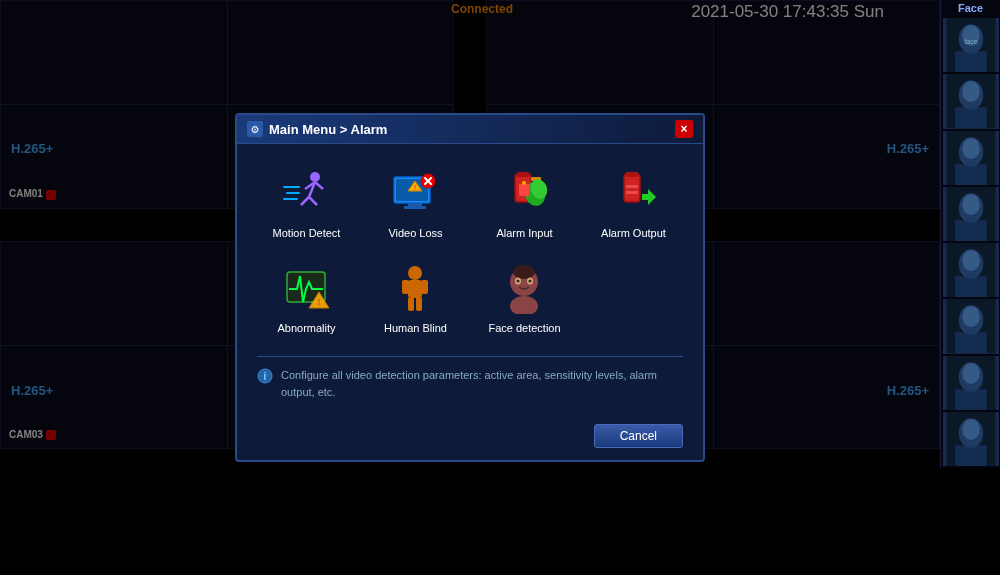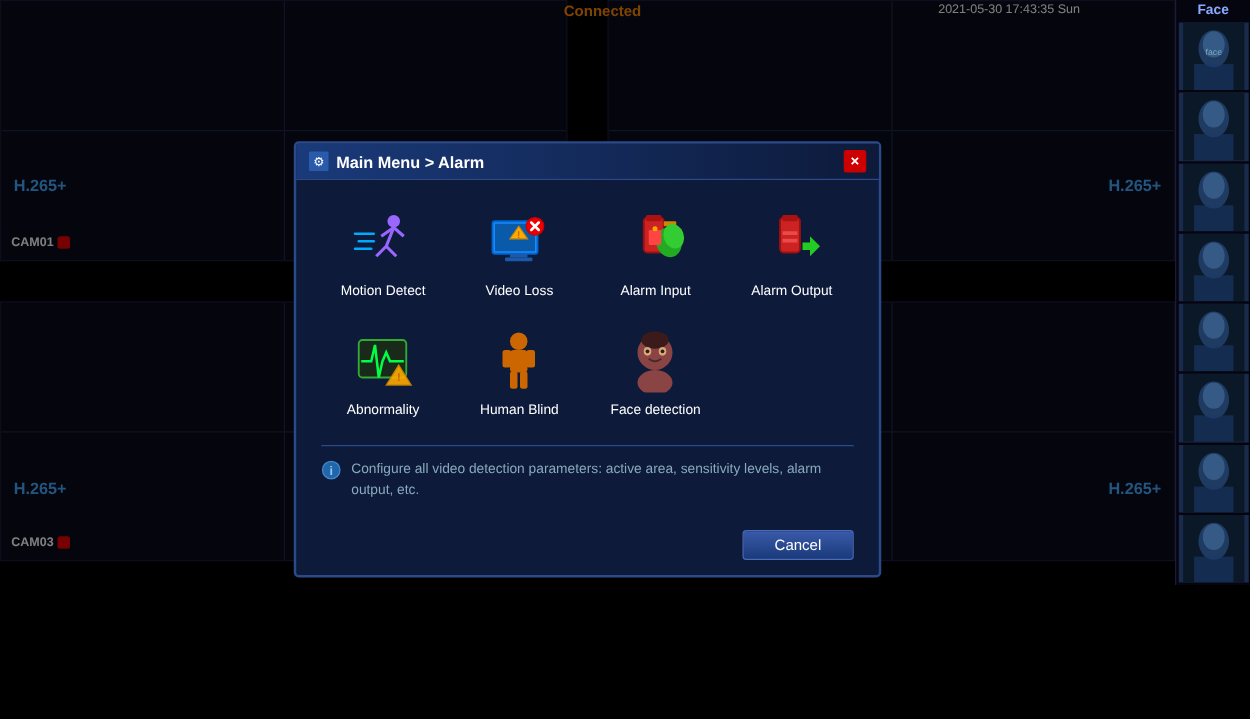--- a/index.html
+++ b/index.html
@@ -78,23 +78,23 @@
       left: 50%;
       transform: translateX(-50%);
       color: #ff8800;
       font-size: 12px;
       font-weight: bold;
       margin-left: 12px;
     }
     .datetime-label {
       position: absolute;
       top: 2px;
-      right: 76px;
-      color: #fff;
-      font-size: 10px;
+      right: 56px;
+      color: #fff;
+      font-size: 17px;
     }
 
     
     .cross-h {
       position: absolute;
       top: 50%;
       left: 0; right: 0;
       height: 1px;
       background: #1a2a4a;
     }

